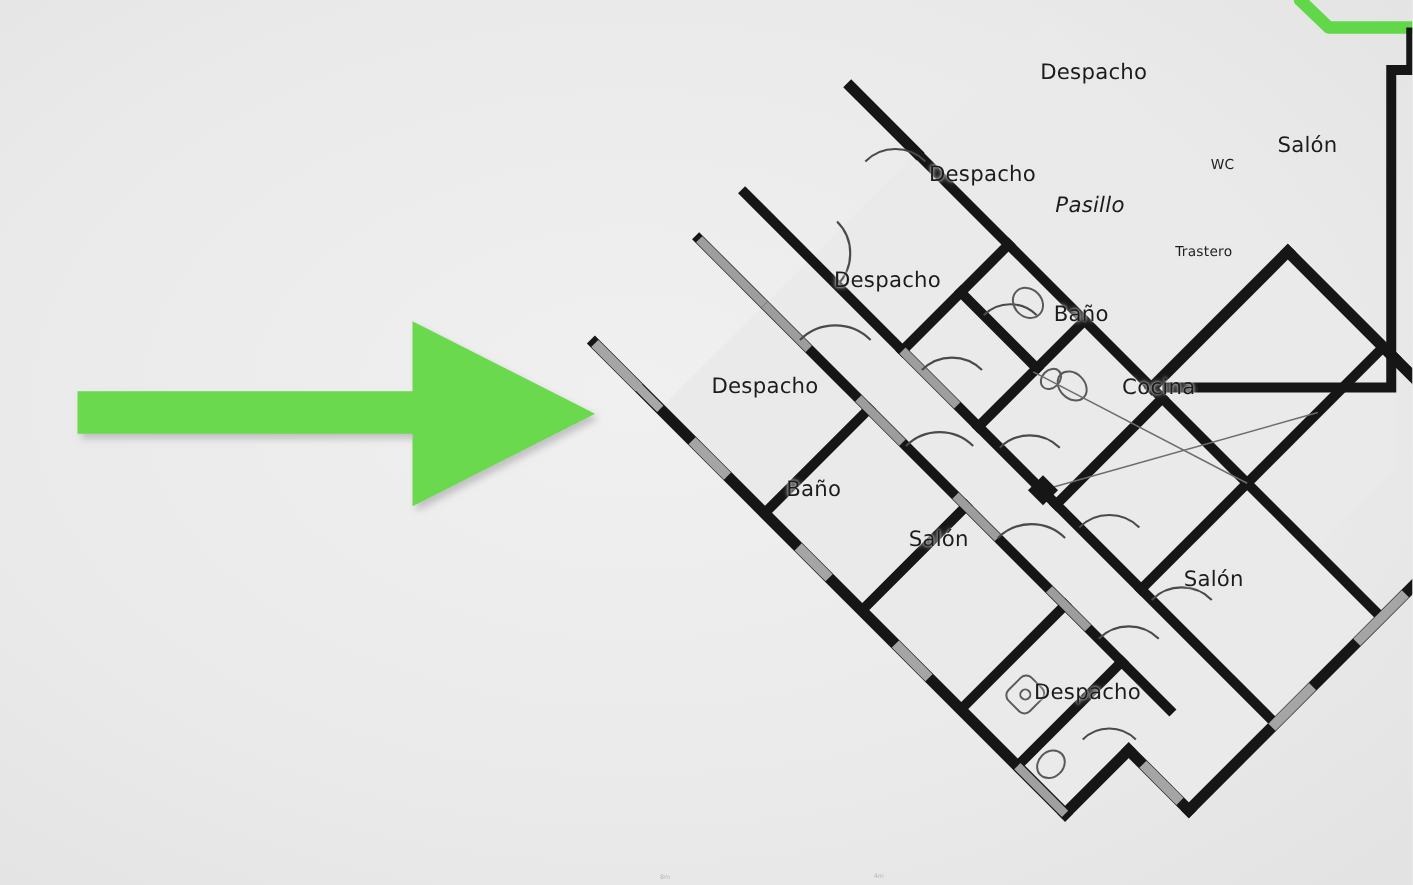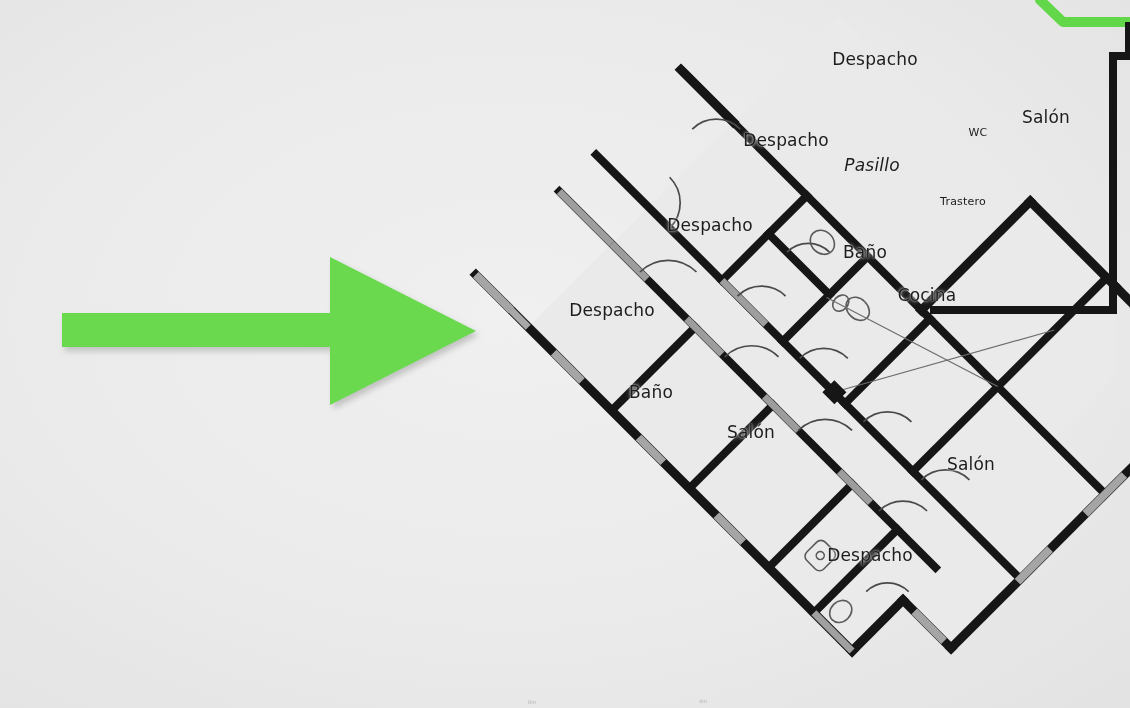--- a/index.html
+++ b/index.html
@@ -207,21 +207,21 @@
 
   <div class="room-label" style="left:875px;top:59px;">Despacho</div>
   <div class="room-label" style="left:786px;top:140px;">Despacho</div>
   <div class="room-label" style="left:710px;top:225px;">Despacho</div>
   <div class="room-label" style="left:612px;top:310px;">Despacho</div>
   <div class="room-label" style="left:872px;top:165px;font-style:italic;">Pasillo</div>
   <div class="room-label small" style="left:978px;top:132px;">WC</div>
   <div class="room-label small" style="left:937px;top:201px;margin-left:26px;">Trastero</div>
   <div class="room-label" style="left:1046px;top:117px;">Salón</div>
   <div class="room-label" style="left:865px;top:252px;">Baño</div>
-  <div class="room-label" style="left:927px;top:295px;">Cocina</div>
+  <div class="room-label" style="left:927px;top:311px;">Cocina</div>
   <div class="room-label" style="left:651px;top:392px;">Baño</div>
   <div class="room-label" style="left:751px;top:432px;">Salón</div>
   <div class="room-label" style="left:971px;top:464px;">Salón</div>
   <div class="room-label" style="left:870px;top:555px;">Despacho</div>
 
   <div class="tick-mark" style="left:532px;top:702px;">8m</div>
   <div class="tick-mark" style="left:703px;top:701px;">4m</div>
 
 </div>
 

